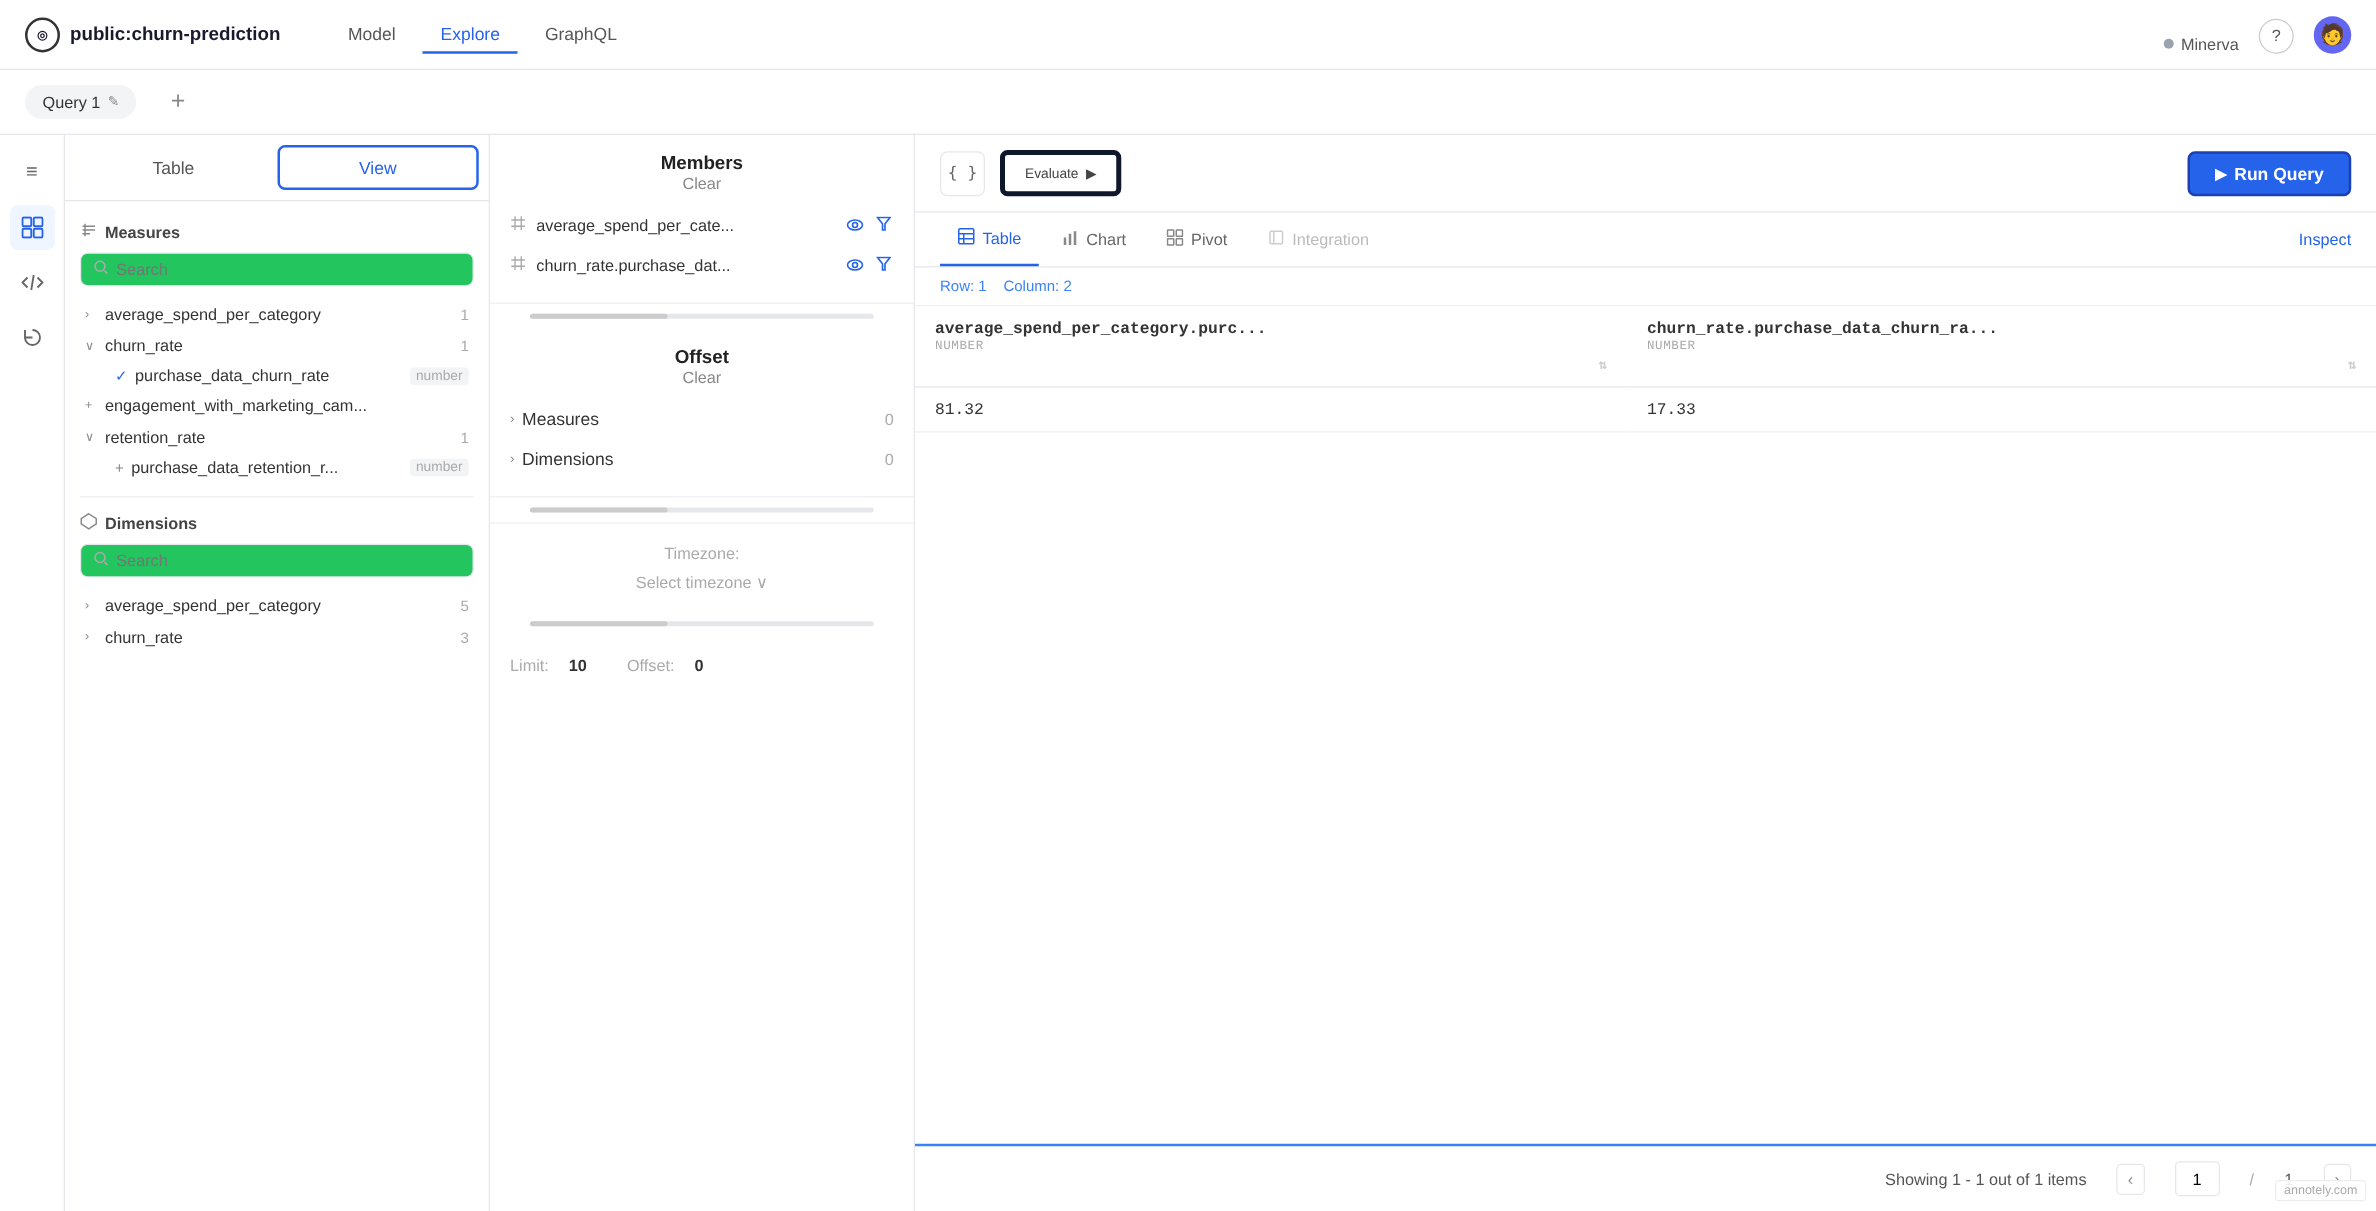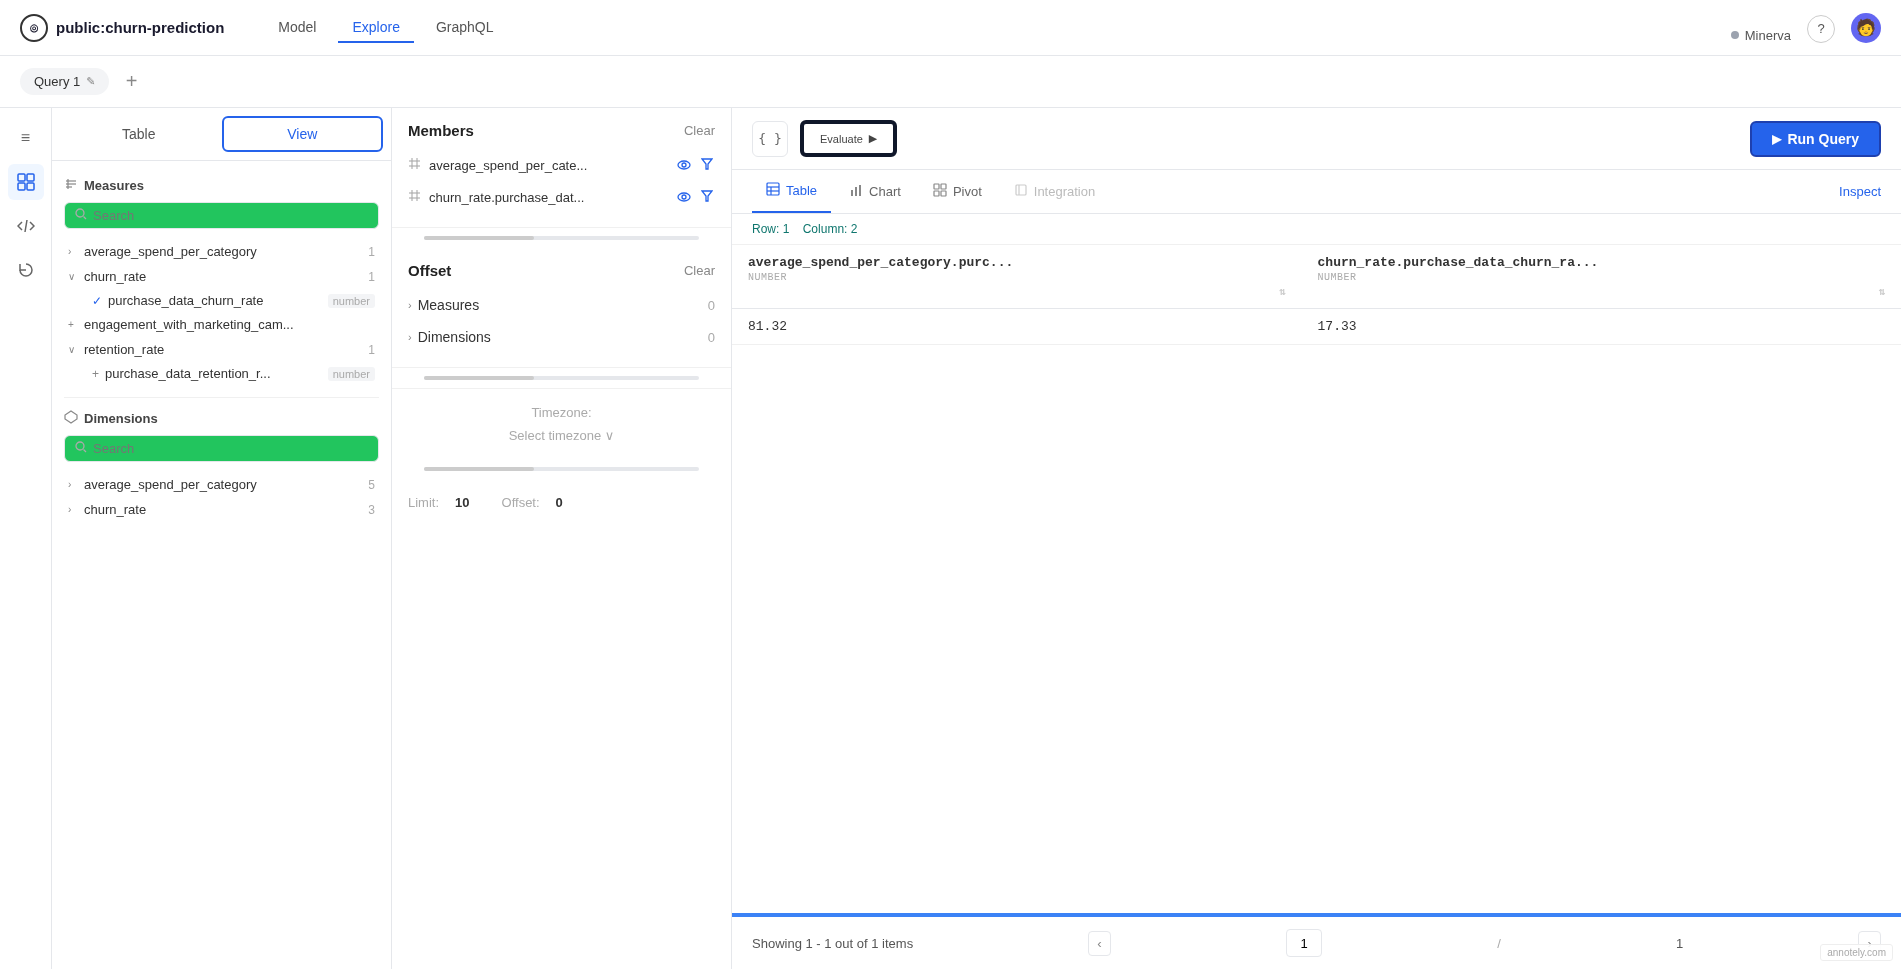--- a/index.html
+++ b/index.html
@@ -18,21 +18,21 @@
     .nav-link.active { color: #2563eb; border-bottom: 2px solid #2563eb; font-weight: 500; }
     .nav-right { margin-left: auto; display: flex; align-items: flex-end; gap: 16px; }
     .nav-user { display: flex; align-items: center; gap: 6px; font-size: 13px; color: #555; }
     .status-dot { width: 8px; height: 8px; background: #9ca3af; border-radius: 50%; }
     .avatar { width: 30px; height: 30px; border-radius: 50%; background: #6366f1; display: flex; align-items: center; justify-content: center; overflow: hidden; }
     .help-btn { width: 28px; height: 28px; border-radius: 50%; border: 1px solid #ccc; display: flex; align-items: center; justify-content: center; font-size: 13px; color: #555; cursor: pointer; background: #fff; }
 
     
     .query-bar {
       background: #fff; border-bottom: 1px solid #e5e7eb;
-      padding: 0 20px; height: 52px; display: flex; align-items: center; gap: 8px;
+      padding: 0 20px; height: 52px; display: flex; align-items: center; gap: 19px;
     }
     .query-tab { display: flex; align-items: center; gap: 6px; padding: 6px 14px; background: #f3f4f6; border-radius: 20px; font-size: 13px; font-weight: 500; cursor: pointer; }
     .edit-icon { font-size: 11px; color: #888; }
     .add-query-btn { width: 28px; height: 28px; border-radius: 50%; border: none; background: none; font-size: 20px; color: #888; cursor: pointer; display: flex; align-items: center; justify-content: center; }
 
     
     .main-layout { display: flex; height: calc(969px - 56px - 52px); background: #f0f1f4; gap: 0; }
 
     
     .icon-sidebar {
@@ -79,21 +79,21 @@
     .child-type { font-size: 11px; color: #aaa; background: #f3f4f6; padding: 1px 5px; border-radius: 3px; }
 
     .divider-section { margin: 12px 0 8px; border-top: 1px solid #f0f0f0; padding-top: 8px; }
 
     
     .middle-panel {
       width: 340px; background: #fff; border-right: 1px solid #e5e7eb;
       display: flex; flex-direction: column; overflow: hidden;
     }
     .mp-section { padding: 14px 16px; border-bottom: 1px solid #f0f0f0; }
-    .mp-section-header { display: flex; align-items: center; justify-content: space-between; margin-bottom: 10px; }
+    .mp-section-header { display: flex; align-items: center; justify-content: space-between; margin-bottom: 10px; flex-direction: column; }
     .mp-section-title { font-size: 15px; font-weight: 600; color: #222; }
     .clear-btn { font-size: 13px; color: #888; background: none; border: none; cursor: pointer; }
 
     .member-item { display: flex; align-items: center; gap: 8px; padding: 6px 0; }
     .member-icon { font-size: 14px; color: #aaa; }
     .member-name { flex: 1; font-size: 13px; color: #333; }
     .member-actions { display: flex; gap: 6px; }
     .member-action-btn { background: none; border: none; cursor: pointer; font-size: 14px; color: #2563eb; padding: 2px; }
     .filter-row { display: flex; align-items: center; padding: 8px 0; cursor: pointer; gap: 6px; }
     .filter-chevron { font-size: 11px; color: #888; }
@@ -135,36 +135,36 @@
     .rp-tabs { display: flex; align-items: center; padding: 0 20px; border-bottom: 1px solid #e5e7eb; gap: 4px; }
     .rp-tab {
       display: flex; align-items: center; gap: 6px; padding: 12px 14px;
       font-size: 13px; color: #666; cursor: pointer; border-bottom: 2px solid transparent;
       border: none; background: none;
     }
     .rp-tab.active { color: #2563eb; border-bottom: 2px solid #2563eb; }
     .rp-tab-icon { font-size: 13px; }
     .inspect-link { margin-left: auto; font-size: 13px; color: #2563eb; cursor: pointer; background: none; border: none; }
 
-    .rp-meta { padding: 8px 20px; font-size: 12px; color: #0f766e; border-bottom: 1px solid #f0f0f0; }
+    .rp-meta { padding: 8px 20px; font-size: 12px; color: #3b82f6; border-bottom: 1px solid #f0f0f0; }
 
     .rp-table { flex: 1; overflow: auto; font-family: Liberation Mono, monospace; }
     table { width: 100%; border-collapse: collapse; }
     thead th {
       background: #fff; text-align: left; padding: 10px 16px;
       border-bottom: 1px solid #e5e7eb; font-size: 12px; color: #555; position: sticky; top: 0;
     }
     .col-name { font-size: 13px; font-weight: 600; color: #333; }
     .col-type { font-size: 10px; color: #aaa; text-transform: uppercase; font-weight: 500; letter-spacing: 0.5px; margin-top: 2px; }
     .sort-icon { color: #ccc; font-size: 11px; float: right; margin-top: 2px; }
     tbody td { padding: 10px 16px; border-bottom: 1px solid #f0f0f0; font-size: 13px; color: #333; }
 
     .pagination {
-      display: flex; align-items: center; justify-content: space-between;
-      padding: 12px 20px; border-top: 4px solid #3b82f6; gap: 8px; font-size: 13px; color: #555;
+      display: flex; align-items: center; justify-content: flex-end;
+      padding: 12px 20px; border-top: 2px solid #3b82f6; gap: 24px; font-size: 13px; color: #555;
     }
     .page-nav-btn { background: none; border: 1px solid #e5e7eb; border-radius: 4px; padding: 4px 8px; cursor: pointer; color: #888; }
     .page-num-input { width: 36px; height: 28px; text-align: center; border: 1px solid #e5e7eb; border-radius: 4px; font-size: 13px; }
     .page-sep { color: #aaa; }
     .page-total { color: #555; }
 
     .annotely-badge {
       position: fixed; bottom: 8px; right: 8px; font-size: 10px; color: #aaa;
       background: rgba(255,255,255,0.9); padding: 2px 6px; border-radius: 3px; border: 1px solid #eee;
     }

